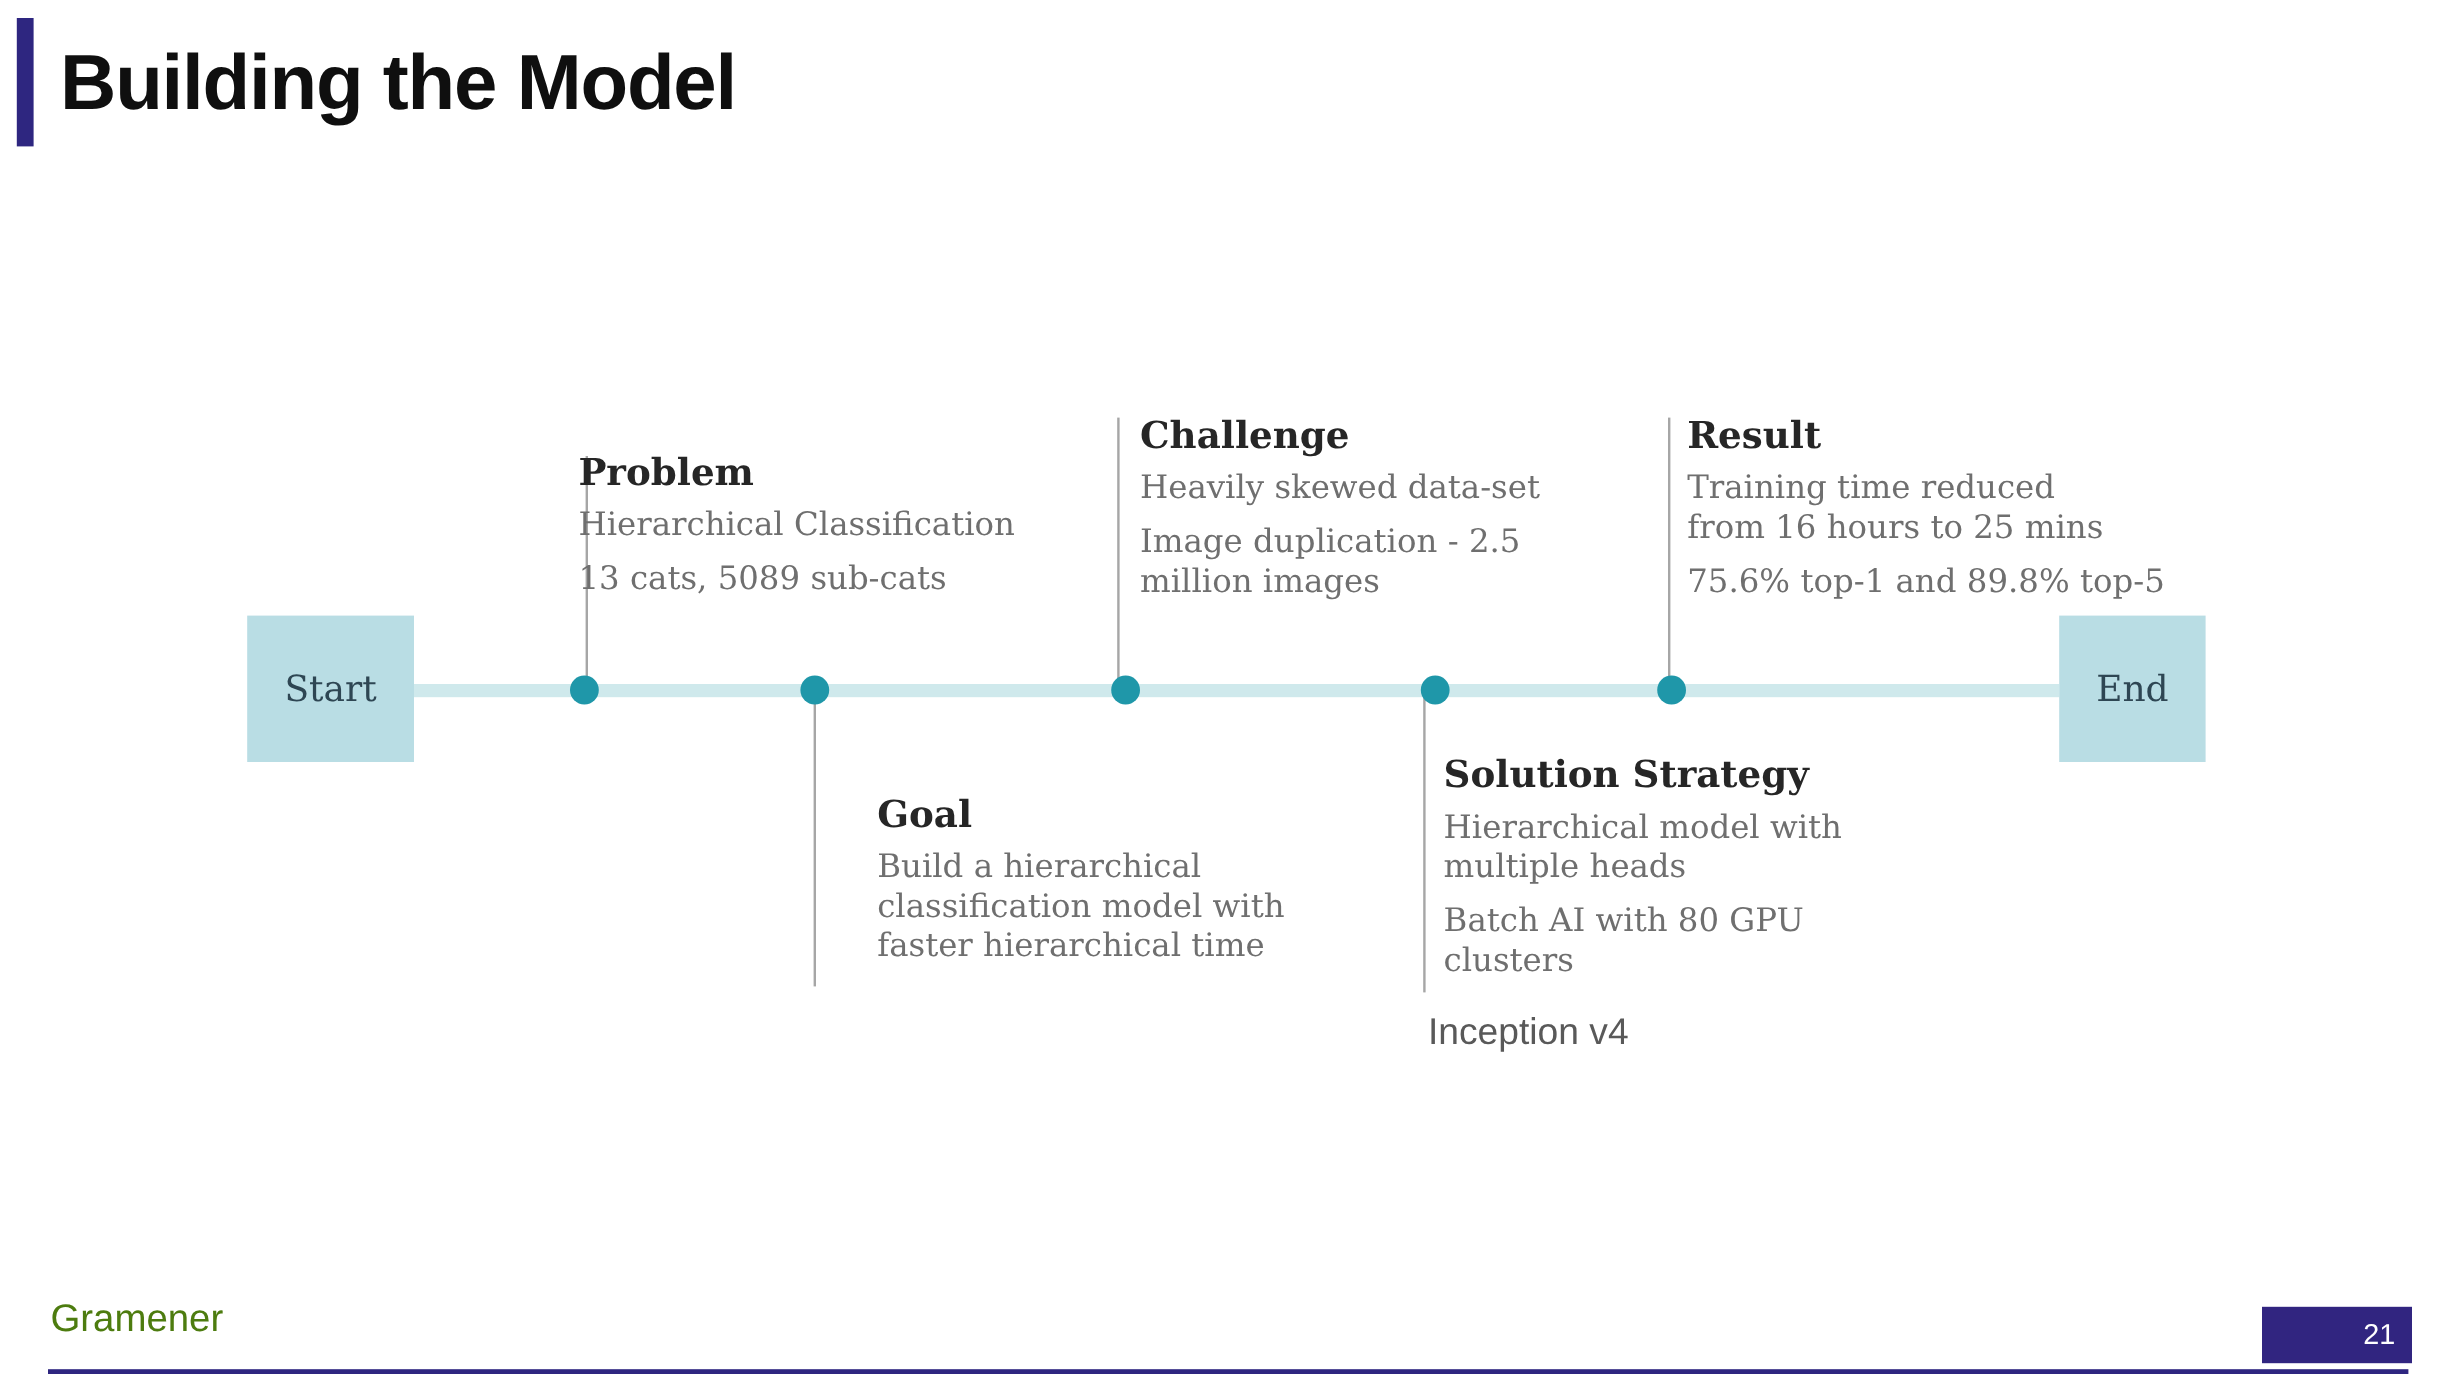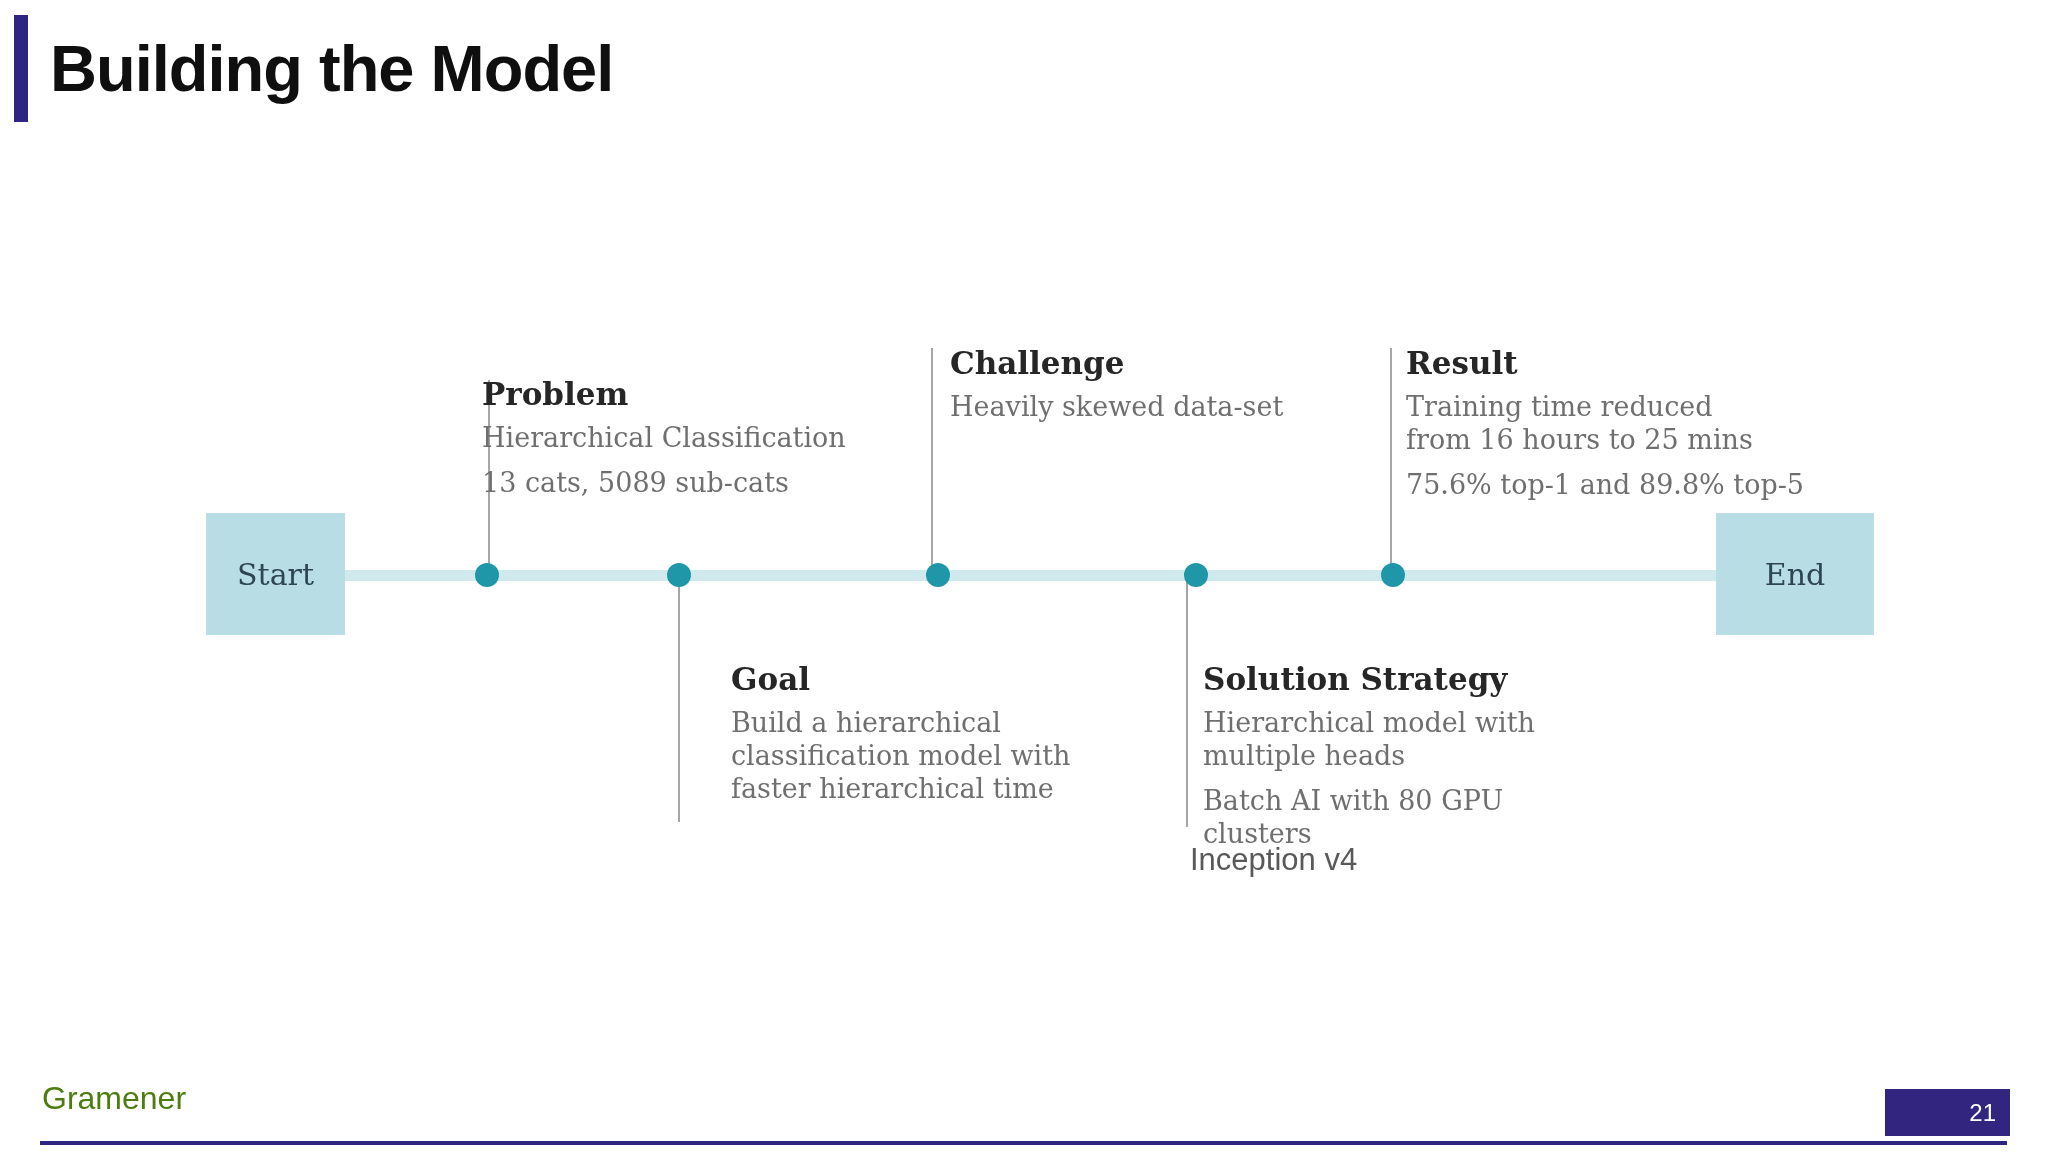--- a/index.html
+++ b/index.html
@@ -49,21 +49,21 @@
     height: 122px;
     background: var(--endpoint-bg, #b9dde4);
     display: flex;
     align-items: center;
     justify-content: center;
     font-family: "DejaVu Serif", serif;
     font-size: 30px;
     color: #2e4653;
   }
   .endpoint.start { left: 206px; width: 139px; }
-  .endpoint.end   { left: 1716px; width: 158px; }
+  .endpoint.end   { left: 1716px; width: 122px; }
 
   .connector {
     position: absolute;
     width: 2px;
     background: #a6a6a6;
   }
   .conn-problem   { left: 488px;  top: 380px; height: 195px; }
   .conn-goal      { left: 678px;  top: 575px; height: 247px; }
   .conn-challenge { left: 931px;  top: 348px; height: 227px; }
   .conn-solution  { left: 1186px; top: 575px; height: 252px; }
@@ -83,21 +83,21 @@
   .dot-5 { left: 1381px; }
 
   
   .milestone {
     position: absolute;
     font-family: "DejaVu Serif", serif;
   }
   .m-problem   { left: 482px;  top: 376px; }
   .m-goal      { left: 693px;  top: 661px; margin-left: 38px; }
   .m-challenge { left: 950px;  top: 345px; }
-  .m-solution  { left: 1203px; top: 661px; }
+  .m-solution  { left: 1203px; top: 628px; }
   .m-result    { left: 1406px; top: 345px; }
 
   .m-title {
     font-size: 31px;
     font-weight: 700;
     color: #262626;
     margin: 0 0 9px 0;
     line-height: 36px;
     white-space: nowrap;
   }
@@ -192,20 +192,24 @@
       <div class="m-line">classification model with</div>
       <div class="m-line">faster hierarchical time</div>
     </div>
   </div>
 
   <div class="milestone m-challenge">
     <div class="m-title">Challenge</div>
     <div class="m-para">
       <div class="m-line">Heavily skewed data-set</div>
     </div>
+    <div class="m-para">
+      <div class="m-line">Image duplication - 2.5</div>
+      <div class="m-line">million images</div>
+    </div>
   </div>
 
   <div class="milestone m-solution">
     <div class="m-title">Solution Strategy</div>
     <div class="m-para">
       <div class="m-line">Hierarchical model with</div>
       <div class="m-line">multiple heads</div>
     </div>
     <div class="m-para">
       <div class="m-line">Batch AI with 80 GPU</div>

